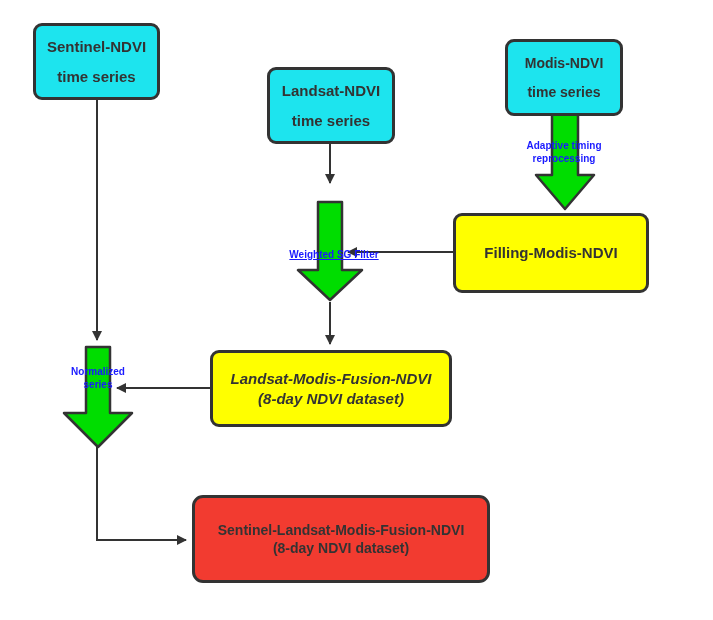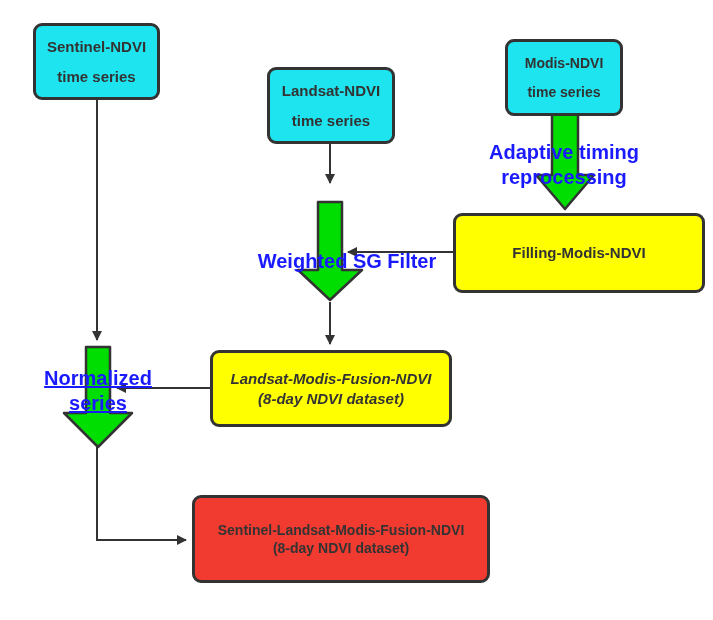--- a/index.html
+++ b/index.html
@@ -24,35 +24,35 @@
     z-index:2;
     line-height:1.3;
   }
   .node.cyan{background:var(--cyan-node,#1de4ee);gap:10px;}
   .node.yellow{background:var(--yellow-node,#ffff00);}
   .node.red{background:var(--red-node,#f23b30);}
   .node .l1,.node .l2{display:block;white-space:nowrap;}
   #node-sentinel{left:33px;top:23px;width:127px;height:77px;font-size:15px;}
   #node-landsat{left:267px;top:23px;width:128px;height:77px;font-size:15px;margin-top:44px;}
   #node-modis{left:505px;top:23px;width:118px;height:77px;font-size:14px;margin-top:16px;}
-  #node-filling{left:453px;top:213px;width:252px;height:80px;font-size:15px;}
+  #node-filling{left:453px;top:213px;width:196px;height:80px;font-size:15px;}
   #node-lm-fusion{left:210px;top:350px;width:242px;height:77px;font-size:15px;font-style:italic;}
-  #node-slm-fusion{left:192px;top:495px;width:298px;height:88px;font-size:14px;}
+  #node-slm-fusion{left:192px;top:495px;width:298px;height:88px;font-size:14px;border-radius:11px;}
   .flow-label{
     position:absolute;
     z-index:3;
     text-align:center;
     font-weight:bold;
-    font-size:20px;
+    font-size:10px;
     color:var(--label-blue,#1a1aff);
     line-height:1.25;
   }
   #label-adaptive{left:474px;top:140px;width:180px;}
-  #label-weighted{left:247px;top:249px;width:200px;}
-  #label-normalized{left:38px;top:366px;width:120px;text-decoration:underline;}
+  #label-weighted{left:234px;top:249px;width:200px;text-decoration:underline;}
+  #label-normalized{left:38px;top:366px;width:120px;}
 </style>
 </head>
 <body>
 
 <div class="canvas">
 
   <svg class="wires" viewBox="0 0 713 620" xmlns="http://www.w3.org/2000/svg">
     <defs>
       <marker id="ah" viewBox="0 0 10 10" refX="9" refY="5" markerUnits="strokeWidth" markerWidth="6" markerHeight="5" orient="auto">
         <path d="M0,0 L10,5 L0,10 z" fill="#333333"></path>

